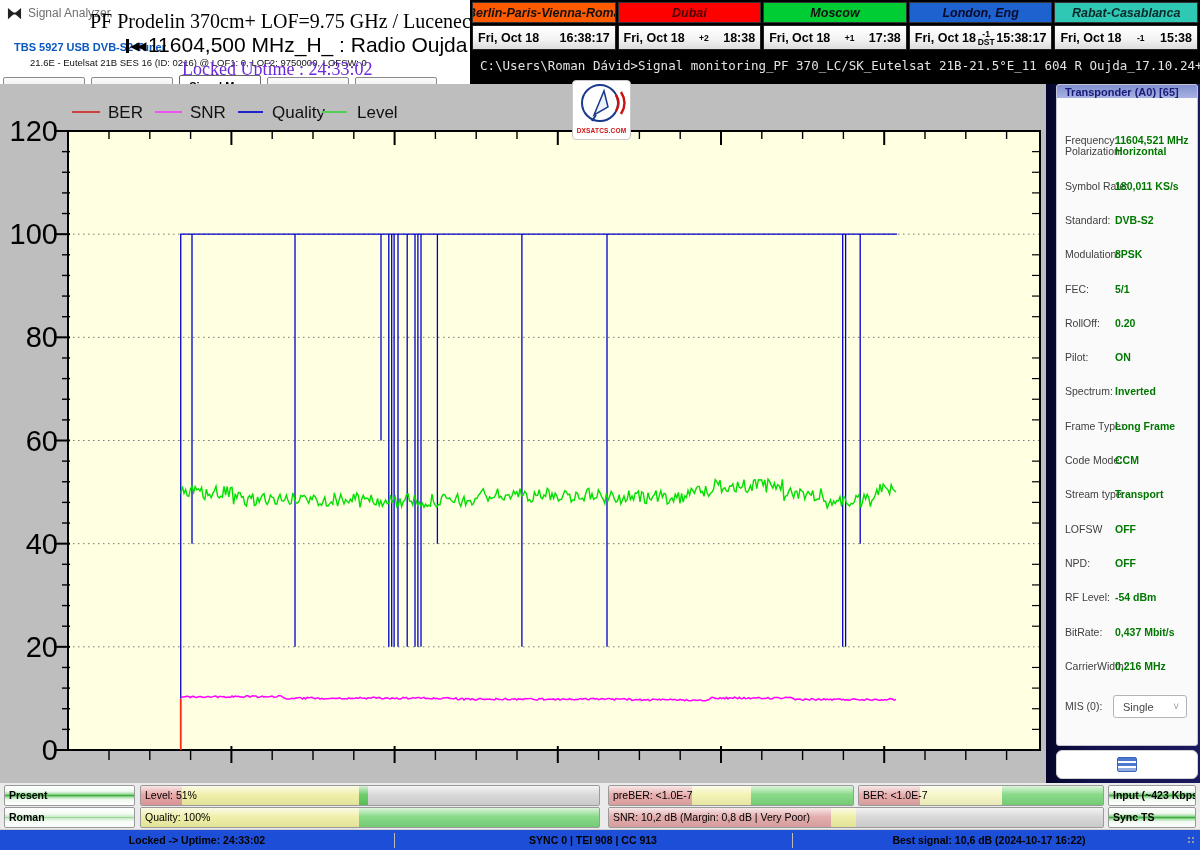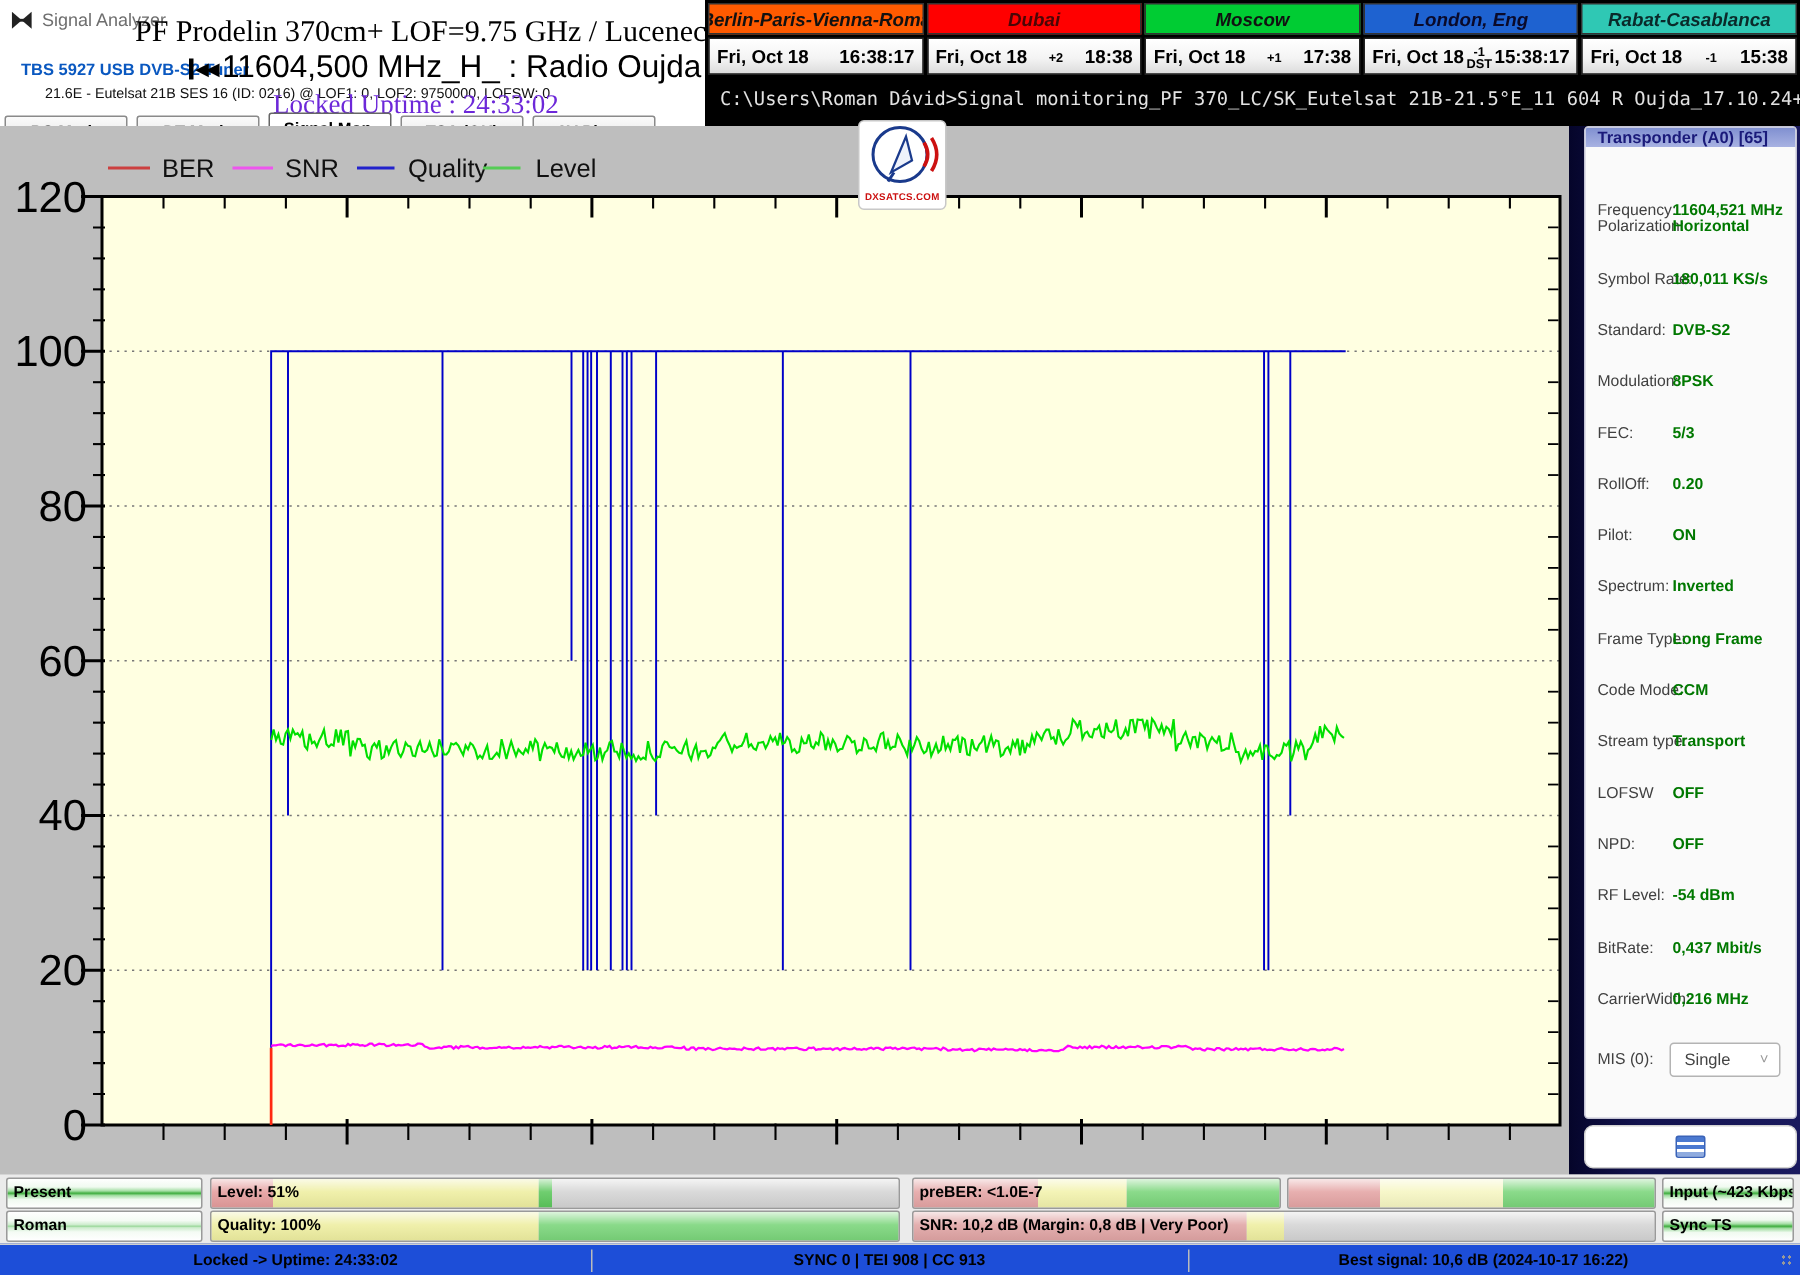--- a/index.html
+++ b/index.html
@@ -57,21 +57,21 @@
   #mis-chevron{position:absolute;right:7px;top:0;color:#999;font-size:10px;}
   #save-button{position:absolute;left:10px;top:666px;width:140px;height:27px;background:#fff;border:1px solid #d2d2d2;border-radius:6px;
                display:flex;align-items:center;justify-content:center;}
   #save-icon{width:18px;height:13px;border:1px solid #3a63b8;border-radius:2px;
              background:linear-gradient(180deg,#4b79d0 0 24%,#ffffff 24% 40%,#4b79d0 40% 62%,#ffffff 62% 78%,#8fabdf 78% 100%);}
 
   
   #bars-zone{left:0;top:783px;width:1200px;height:46px;background:#ebebeb;padding-left:17px;}
   .bar{position:absolute;height:19px;border:1px solid #9a9a9a;border-radius:2px;overflow:hidden;background:#d4d4d4;}
   .bar::after{content:"";position:absolute;inset:0;background:linear-gradient(180deg,rgba(255,255,255,.75),rgba(255,255,255,.12) 45%,rgba(0,0,0,.05));pointer-events:none;}
-  .bar .lbl{position:relative;z-index:2;font-size:10.5px;font-weight:bold;color:#000;line-height:19px;padding-left:4px;white-space:nowrap;}
+  .bar .lbl{position:relative;z-index:2;font-size:10.5px;font-weight:normal;color:#000;line-height:19px;padding-left:4px;white-space:nowrap;}
   .seg{position:absolute;top:0;bottom:0;}
   .indicator{position:absolute;height:19px;border:1px solid #9a9a9a;border-radius:2px;overflow:hidden;
              background:linear-gradient(180deg,#ffffff 0%,#f0faf0 28%,#a4dea4 42%,#3fae3f 50%,#a4dea4 58%,#f0faf0 72%,#ffffff 100%);}
   .indicator.pale{background:linear-gradient(180deg,#ffffff 0%,#f4fbf4 30%,#cdeccd 45%,#9ad89a 50%,#cdeccd 55%,#f4fbf4 70%,#ffffff 100%);}
   .indicator .lbl{font-size:10.5px;font-weight:bold;color:#000;line-height:19px;padding-left:4px;white-space:nowrap;}
 
   
   #statusbar{left:0;top:829px;width:1200px;height:21px;background:#1d4ed8;border-top:1px solid #cfcfcf;box-sizing:border-box;}
   .sb-cell{position:absolute;top:0;height:21px;line-height:21px;text-align:center;font-size:10.5px;font-weight:bold;color:#000;white-space:nowrap;}
   .sb-div{position:absolute;top:3px;height:15px;width:1px;background:#bbb;}
@@ -316,21 +316,21 @@
         <div class="tp-row" style="top: 128.9px;">
           <span class="tp-label">Standard:</span>
           <span class="tp-value">DVB-S2</span>
         </div>
         <div class="tp-row" style="top: 163.2px;">
           <span class="tp-label">Modulation:</span>
           <span class="tp-value">8PSK</span>
         </div>
         <div class="tp-row" style="top: 197.5px;">
           <span class="tp-label">FEC:</span>
-          <span class="tp-value">5/3</span>
+          <span class="tp-value">5/1</span>
         </div>
         <div class="tp-row" style="top: 231.8px;">
           <span class="tp-label">RollOff:</span>
           <span class="tp-value">0.20</span>
         </div>
         <div class="tp-row" style="top: 266.1px;">
           <span class="tp-label">Pilot:</span>
           <span class="tp-value">ON</span>
         </div>
         <div class="tp-row" style="top: 300.4px;">
@@ -397,20 +397,21 @@
   <div class="bar" style="left:608px;top:2px;width:244px">
       <div class="seg" style="left: 58%; width: 42%; background: rgb(122, 213, 122);"></div>
       <div class="seg" style="left: 34%; width: 24%; background: rgb(242, 242, 172);"></div>
       <div class="seg" style="left: 0%; width: 34%; background: rgb(228, 164, 164);"></div>
       <div class="lbl">preBER: &lt;1.0E-7</div>
     </div>
   <div class="bar" style="left:858px;top:2px;width:244px">
       <div class="seg" style="left: 58.5%; width: 41.5%; background: rgb(122, 213, 122);"></div>
       <div class="seg" style="left: 25%; width: 33.5%; background: rgb(246, 246, 194);"></div>
       <div class="seg" style="left: 0%; width: 25%; background: rgb(228, 164, 164);"></div>
+      <div class="lbl">BER: &lt;1.0E-7</div>
     </div>
   <div class="indicator" style="left:1108px;top:2px;width:86px">
       <div class="lbl">Input (~423 Kbps)</div>
     </div>
 
   <div class="indicator pale" style="left:4px;top:24px;width:129px">
       <div class="lbl">Roman</div>
     </div>
   <div class="bar" style="left:140px;top:24px;width:458px">
       <div class="seg" style="left: 47.5%; width: 52.5%; background: rgb(122, 213, 122);"></div>

